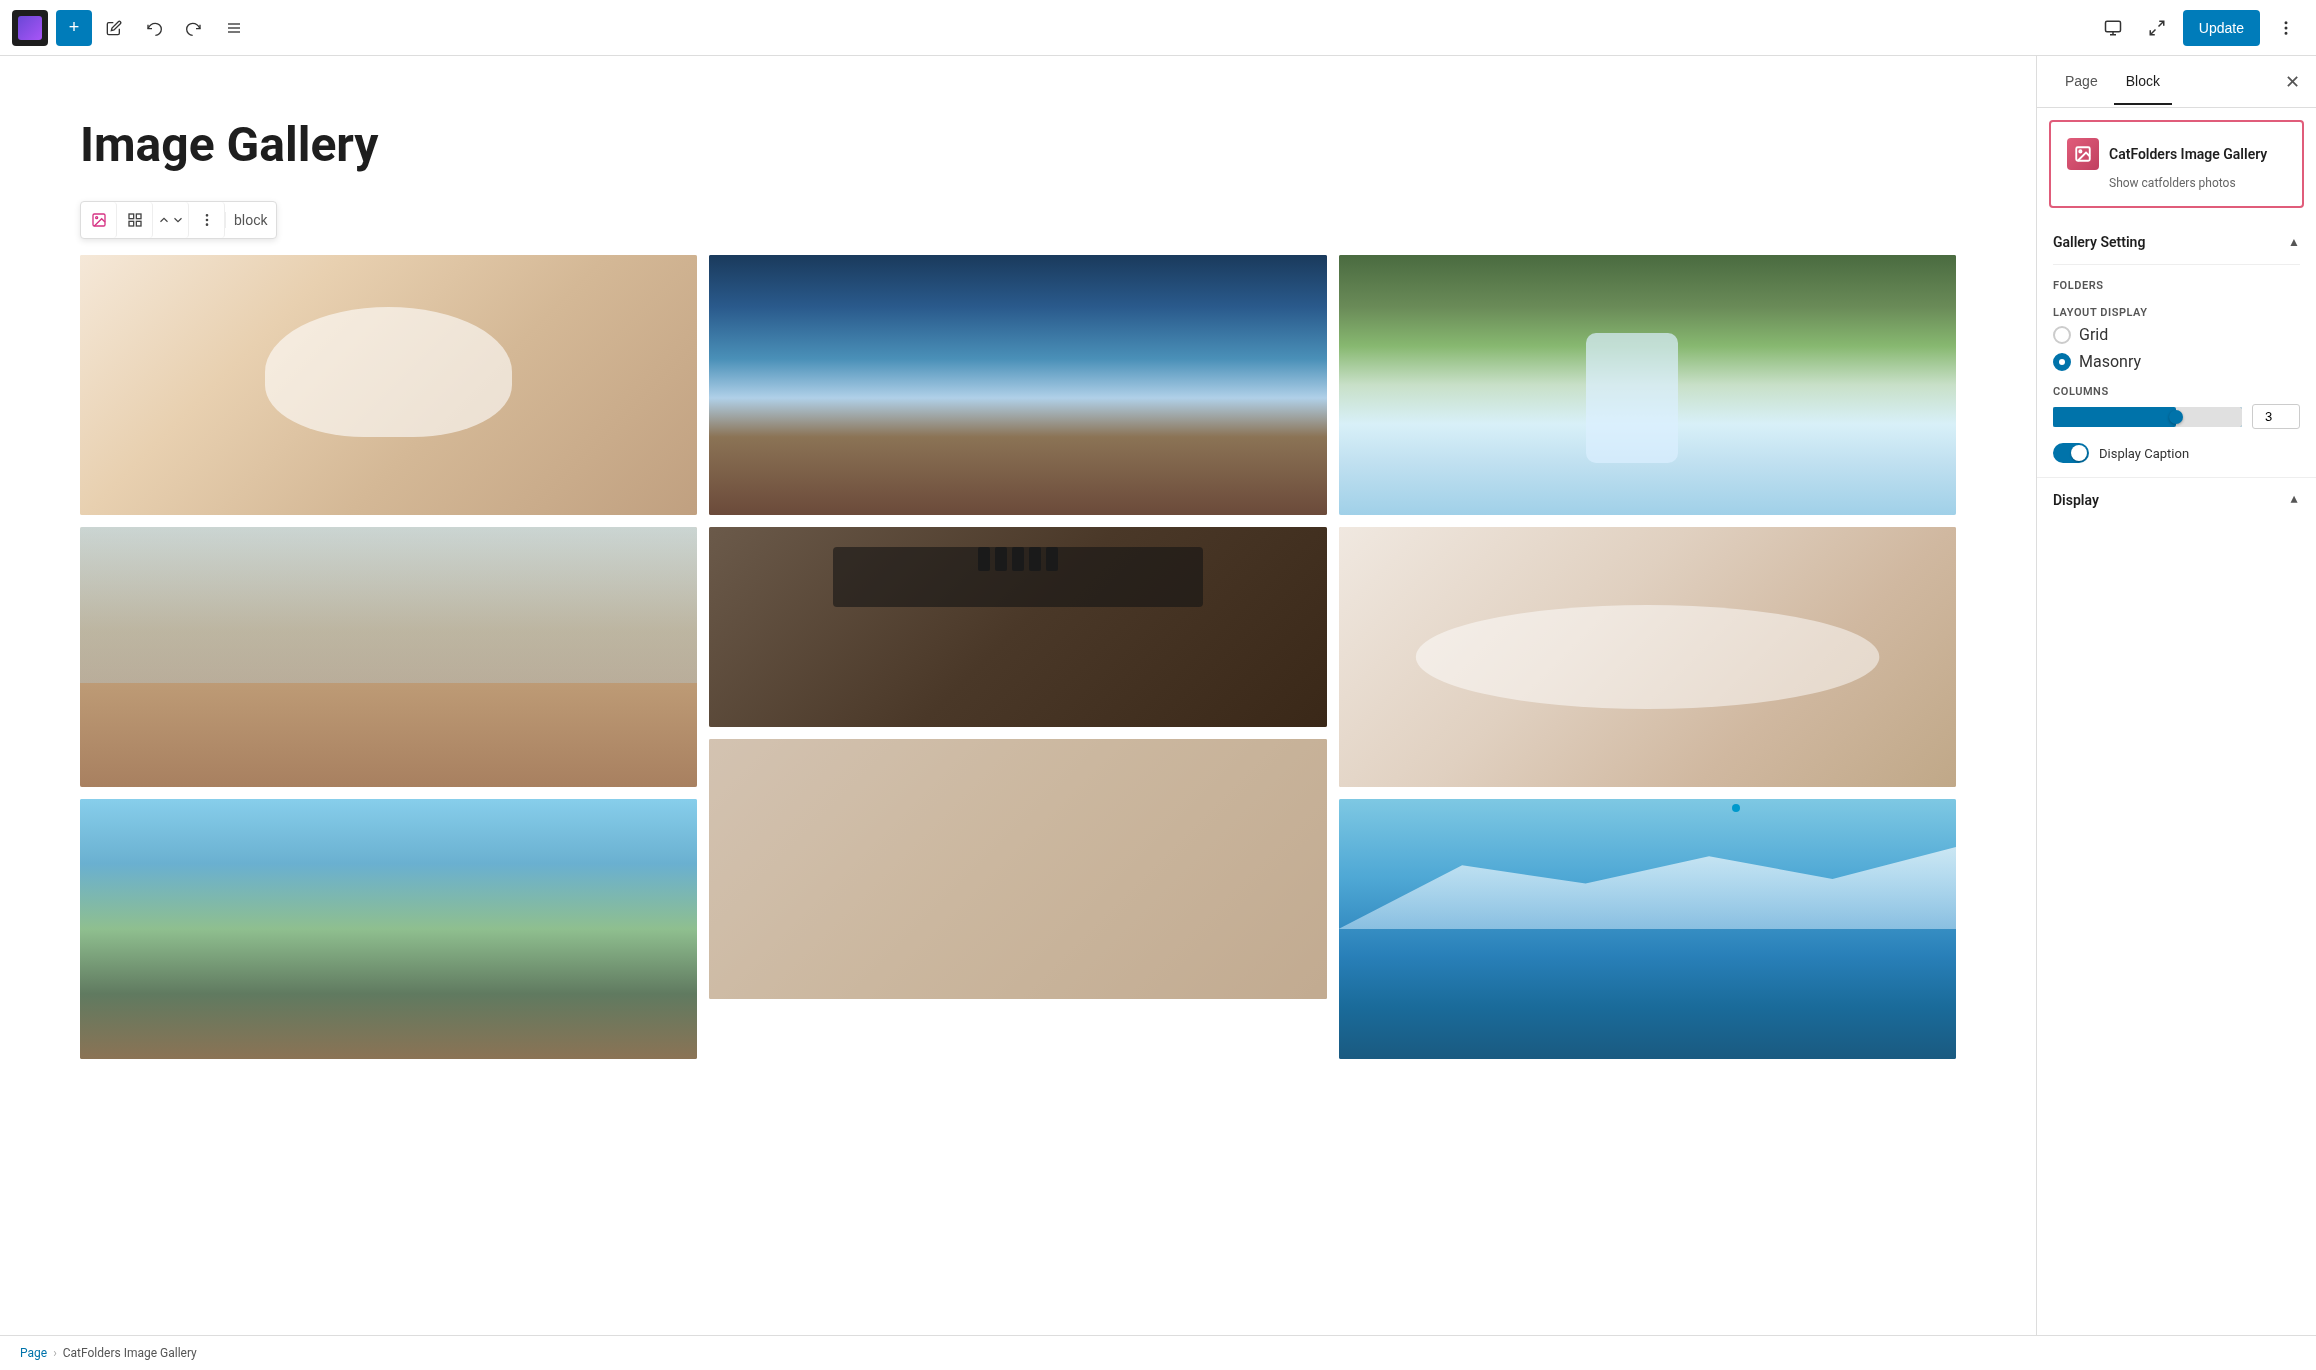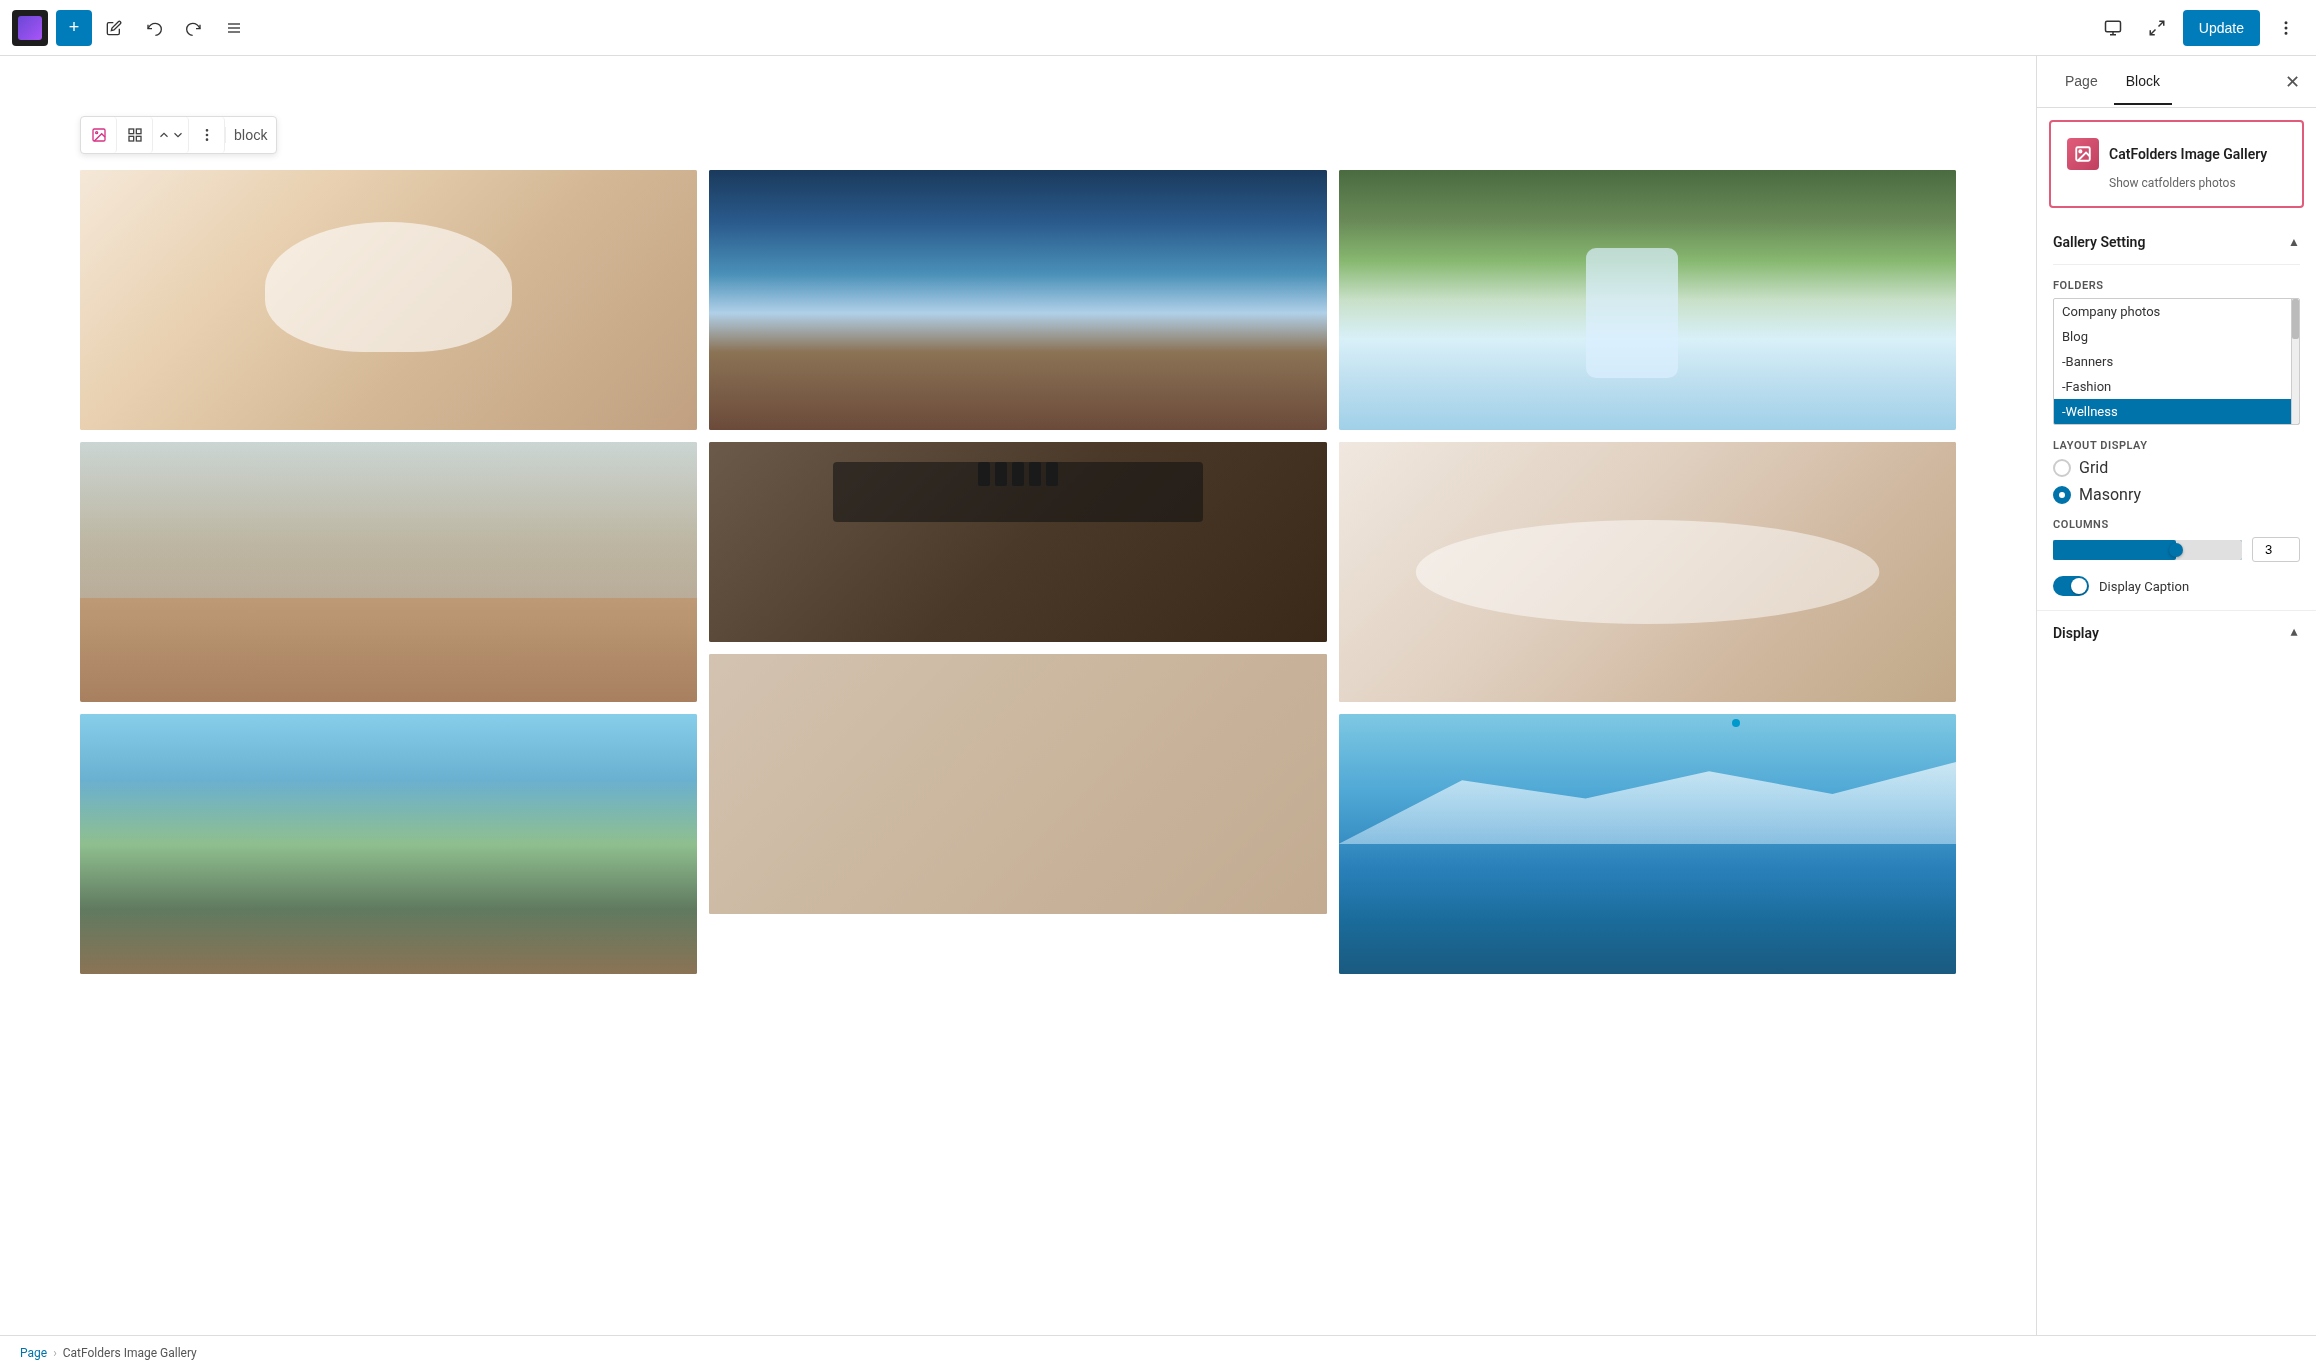--- a/index.html
+++ b/index.html
@@ -453,20 +453,21 @@
           <circle cx="12" cy="5" r="1"></circle>
           <circle cx="12" cy="19" r="1"></circle>
         </svg>
     </button>
   </div>
 </div>
 
 <div class="main-area">
 
   <div class="editor-area">
+    <h1 class="page-title">Image Gallery</h1>
 
     
     <div class="block-toolbar">
       <button class="block-toolbar-btn">
         <svg width="16" height="16" viewBox="0 0 24 24" fill="none" stroke="#d63384" stroke-width="2">
             <rect x="3" y="3" width="18" height="18" rx="2"></rect>
             <circle cx="8.5" cy="8.5" r="1.5"></circle>
             <polyline points="21 15 16 10 5 21"></polyline>
           </svg>
       </button>
@@ -593,30 +594,20 @@
       <div class="plugin-desc">Show catfolders photos</div>
     </div>
 
     <div class="settings-panel">
       <div class="settings-section-header">
         <span class="settings-section-title">Gallery Setting</span>
         <span class="chevron up">▲</span>
       </div>
 
       <div class="section-label">FOLDERS</div>
-      <div class="folders-list">
-        <div class="folder-item">Company photos</div>
-        <div class="folder-item">Blog</div>
-        <div class="folder-item">-Banners</div>
-        <div class="folder-item">-Fashion</div>
-        <div class="folder-item selected">-Wellness</div>
-        <div class="folders-scrollbar">
-          <div class="folders-scrollbar-thumb"></div>
-        </div>
-      </div>
 
       <div class="section-label">LAYOUT DISPLAY</div>
       <div class="radio-group">
         <div class="radio-item">
           <div class="radio-circle"></div>
           <span class="radio-label">Grid</span>
         </div>
         <div class="radio-item">
           <div class="radio-circle checked"></div>
           <span class="radio-label">Masonry</span>

